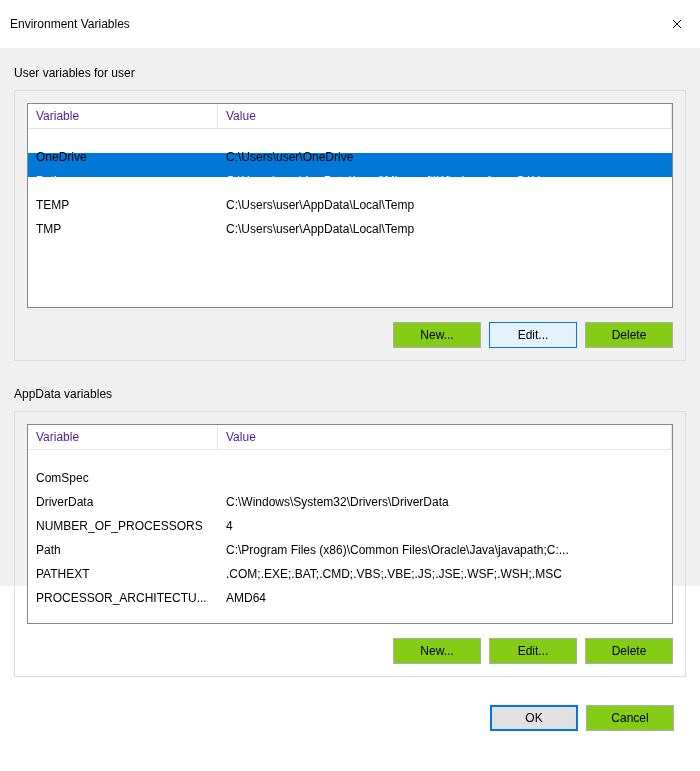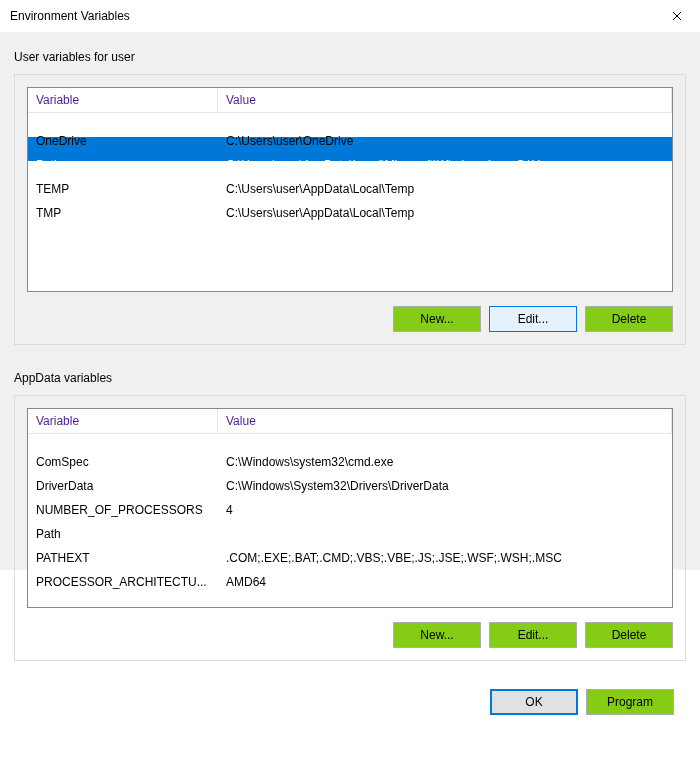--- a/index.html
+++ b/index.html
@@ -6,21 +6,21 @@
   body {
     margin: 0;
     font-family: 'Segoe UI', Tahoma, sans-serif;
     font-size: 12px;
     background: #fff;
     width: 700px;
     height: 771px;
     overflow: hidden;
   }
   .titlebar {
-    height: 32px;
+    height: 48px;
     display: flex;
     align-items: center;
     justify-content: space-between;
     padding-left: 10px;
     background: #fff;
     gap: 48px;
   }
   .titlebar-title {
     font-size: 12px;
     color: #000;
@@ -197,32 +197,32 @@
     <div class="group-label">AppData variables</div>
     <div class="group-box">
       <div class="listview short">
         <div class="lv-head">
           <div class="lv-head-cell col-var">Variable</div>
           <div class="lv-head-cell col-val">Value</div>
         </div>
         <div class="lv-body" id="system-rows">
             <div class="lv-row">
               <div class="lv-cell col-var">ComSpec</div>
-              <div class="lv-cell col-val">C:\Windows\system32\cmd.exe</div>
             </div>
             <div class="lv-row">
               <div class="lv-cell col-var">DriverData</div>
               <div class="lv-cell col-val">C:\Windows\System32\Drivers\DriverData</div>
             </div>
             <div class="lv-row">
               <div class="lv-cell col-var">NUMBER_OF_PROCESSORS</div>
               <div class="lv-cell col-val">4</div>
             </div>
             <div class="lv-row">
               <div class="lv-cell col-var">Path</div>
+              <div class="lv-cell col-val">C:\Program Files (x86)\Common Files\Oracle\Java\javapath;C:...</div>
             </div>
             <div class="lv-row">
               <div class="lv-cell col-var">PATHEXT</div>
               <div class="lv-cell col-val">.COM;.EXE;.BAT;.CMD;.VBS;.VBE;.JS;.JSE;.WSF;.WSH;.MSC</div>
             </div>
             <div class="lv-row">
               <div class="lv-cell col-var">PROCESSOR_ARCHITECTU...</div>
               <div class="lv-cell col-val">AMD64</div>
             </div>
             <div class="lv-row"></div>
@@ -231,16 +231,16 @@
       <div class="btn-row">
         <button class="btn">New...</button>
         <button class="btn">Edit...</button>
         <button class="btn">Delete</button>
       </div>
     </div>
   </div>
 
   <div class="btn-row final">
     <button class="btn highlight">OK</button>
-    <button class="btn">Program</button>
+    <button class="btn">Cancel</button>
   </div>
 
 </div>
 
 </body></html>

